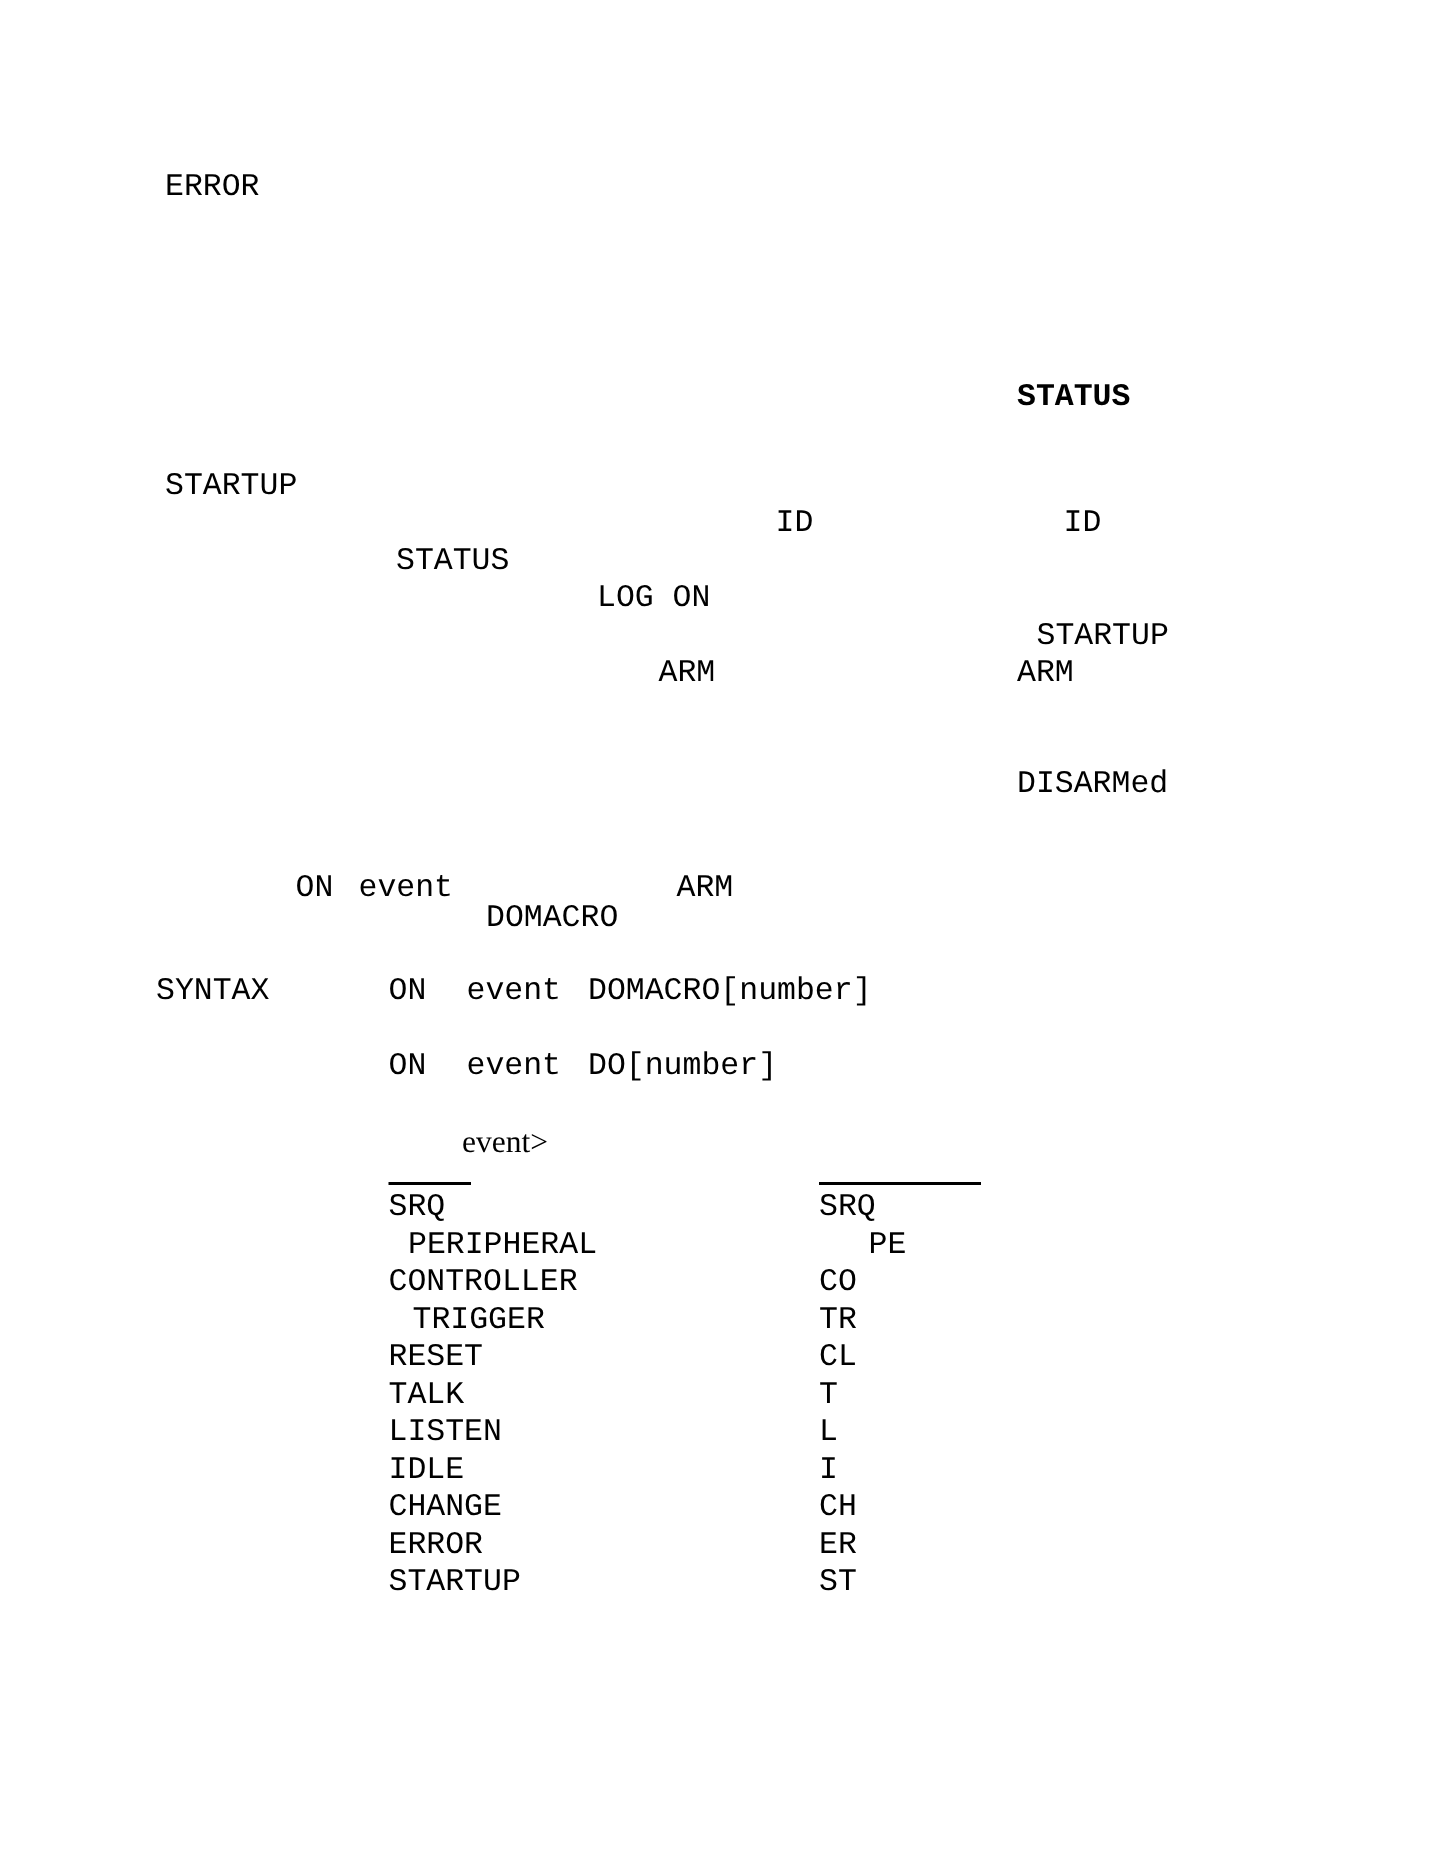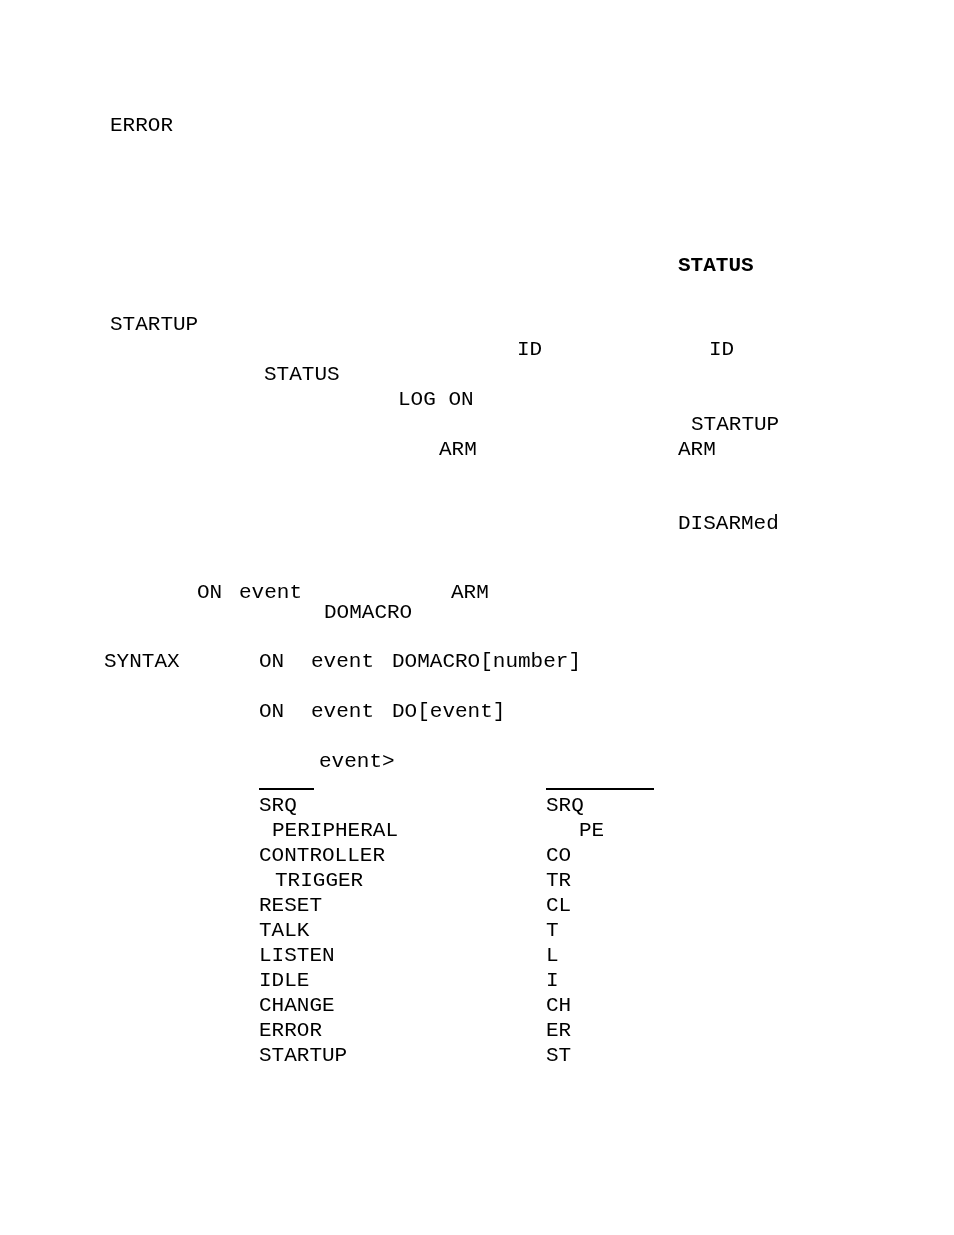--- a/index.html
+++ b/index.html
@@ -46,23 +46,23 @@
 <div class="abs" style="left:324px; top:580px;margin-top:20px;">DOMACRO</div>
 <div class="abs" style="left:451px; top:580px;">ARM</div>
 
 <div class="abs" style="left:104px; top:649px;">SYNTAX</div>
 <div class="abs" style="left:259px; top:649px;">ON</div>
 <div class="abs" style="left:311px; top:649px;">event</div>
 <div class="abs" style="left:392px; top:649px;">DOMACRO[number]</div>
 
 <div class="abs" style="left:259px; top:699px;">ON</div>
 <div class="abs" style="left:311px; top:699px;">event</div>
-<div class="abs" style="left:392px; top:699px;">DO[event]</div>
+<div class="abs" style="left:392px; top:699px;">DO[number]</div>
 
-<div class="abs" style="left:319px; top:749px;">event&gt;</div>
+<div class="abs" style="left:308px; top:749px;font-family:Liberation Serif, serif;">event&gt;</div>
 
 <div class="underline" style="left:259px; top:788px; width:55px;"></div>
 <div class="underline" style="left:546px; top:788px; width:108px;"></div>
 
 <div class="abs" style="left:259px; top:793px;">SRQ</div>
 <div class="abs" style="left:546px; top:793px;">SRQ</div>
 
 <div class="abs" style="left:272px; top:818px;">PERIPHERAL</div>
 <div class="abs" style="left:546px; top:818px;margin-left:33px;">PE</div>
 

